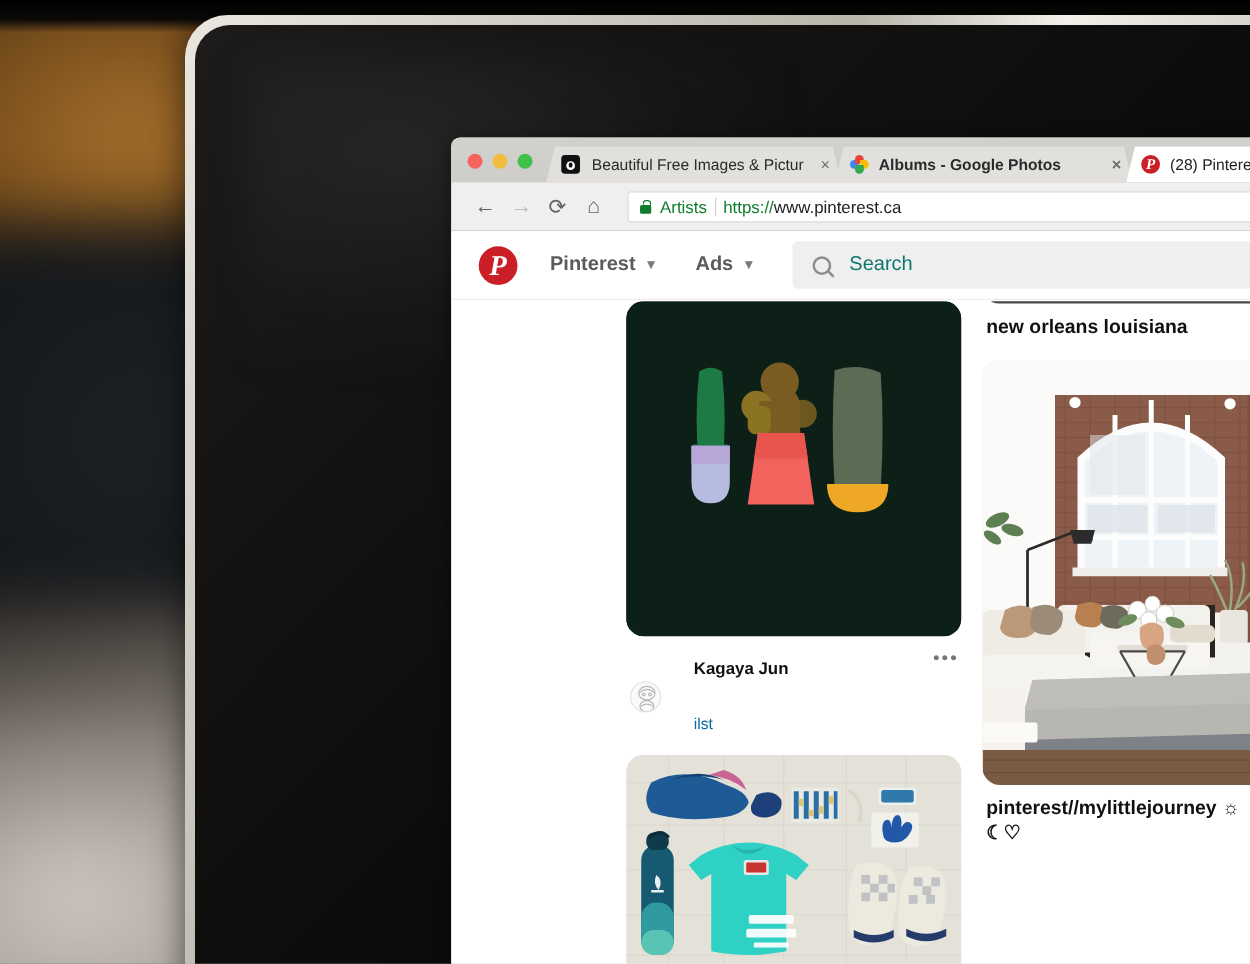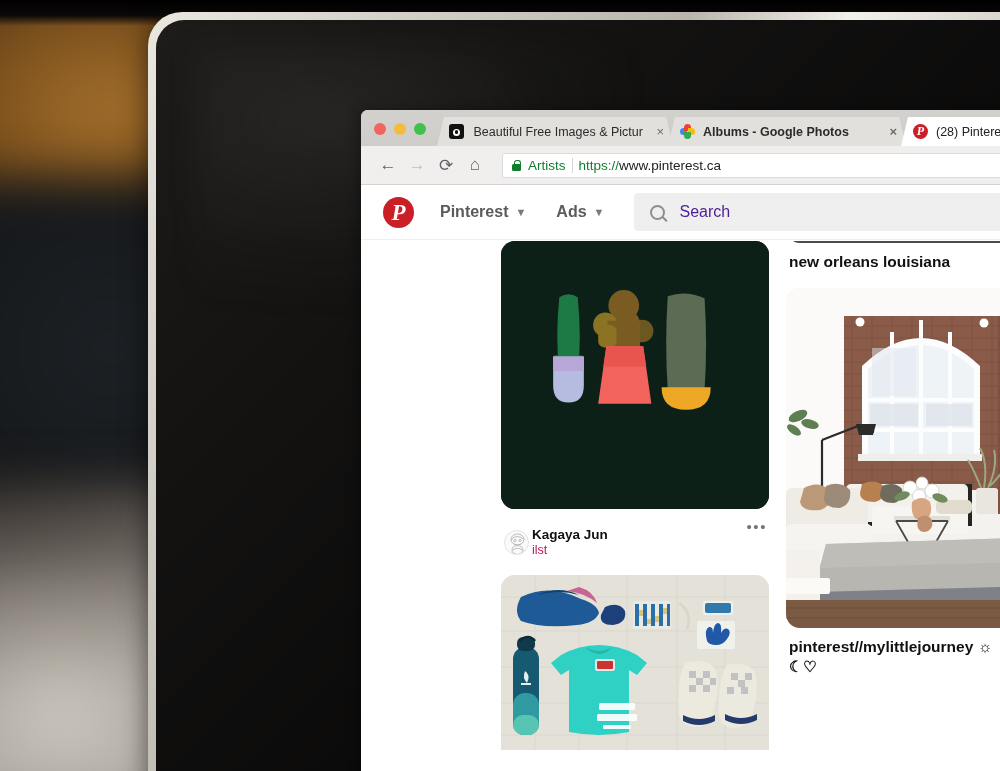--- a/index.html
+++ b/index.html
@@ -175,21 +175,21 @@
     display:flex; align-items:center; padding:0 16px; gap:14px; cursor:text;
   }
   .magnifier{
     width:15px; height:15px; border:2.2px solid #8e8e8e; border-radius:50%;
     position:relative; flex:0 0 15px;
   }
   .magnifier::after{
     content:""; position:absolute; right:-5px; bottom:-3px; width:7px; height:2.2px;
     background:#8e8e8e; transform:rotate(45deg); border-radius:2px;
   }
-  #searchph{ color:#4c1d95; font-size:16px; }
+  #searchph{ color:#0f766e; font-size:16px; }
 
   
   #grid{ position:absolute; left:0; top:56px; right:0; bottom:0; overflow:hidden; }
   .col{ position:absolute; top:0; }
   .col-a{ left:140px; width:268px; }
   .col-b{ left:425px; width:270px; }
   .col-b{ margin-top:-56px; }
 
   .pin{ margin-bottom:16px; position:relative; }
   .pin-img{
@@ -198,28 +198,28 @@
   }
   .pin-meta{ padding:9px 3px 0 3px; position:relative; }
   .pin-title{
     font-size:15.5px; color:#111; font-weight:600; line-height:1.28;
     padding-right:34px;
   }
   .dots{
     position:absolute; right:2px; top:10px; color:#767676; font-size:15px;
     letter-spacing:1.6px; cursor:pointer; line-height:1;
   }
-  .pin-author{ display:flex; align-items:center; gap:3px; margin-top:9px; }
+  .pin-author{ display:flex; align-items:center; gap:26px; margin-top:9px; }
   .avatar{
     width:25px; height:25px; border-radius:50%; flex:0 0 25px;
     background:#fafafa; border:1px solid #e4e4e4; position:relative; overflow:hidden;
   }
   .avatar svg{ position:absolute; left:0; top:0; }
   .a-name{ font-size:13.5px; color:#111; font-weight:600; line-height:1.2; }
-  .a-board{ font-size:12.5px; color:#be185d; line-height:1.25; }
+  .a-board{ font-size:12.5px; color:#0369a1; line-height:1.25;margin-top:29px; }
 
   
   .art-cover{ background:#0d2018; aspect-ratio: 262/262; }
 
   
   .ph-neworleans{ height:58px; border-radius:0 0 14px 14px; }
 
   
   .ph-loft{ height:340px; }
 

